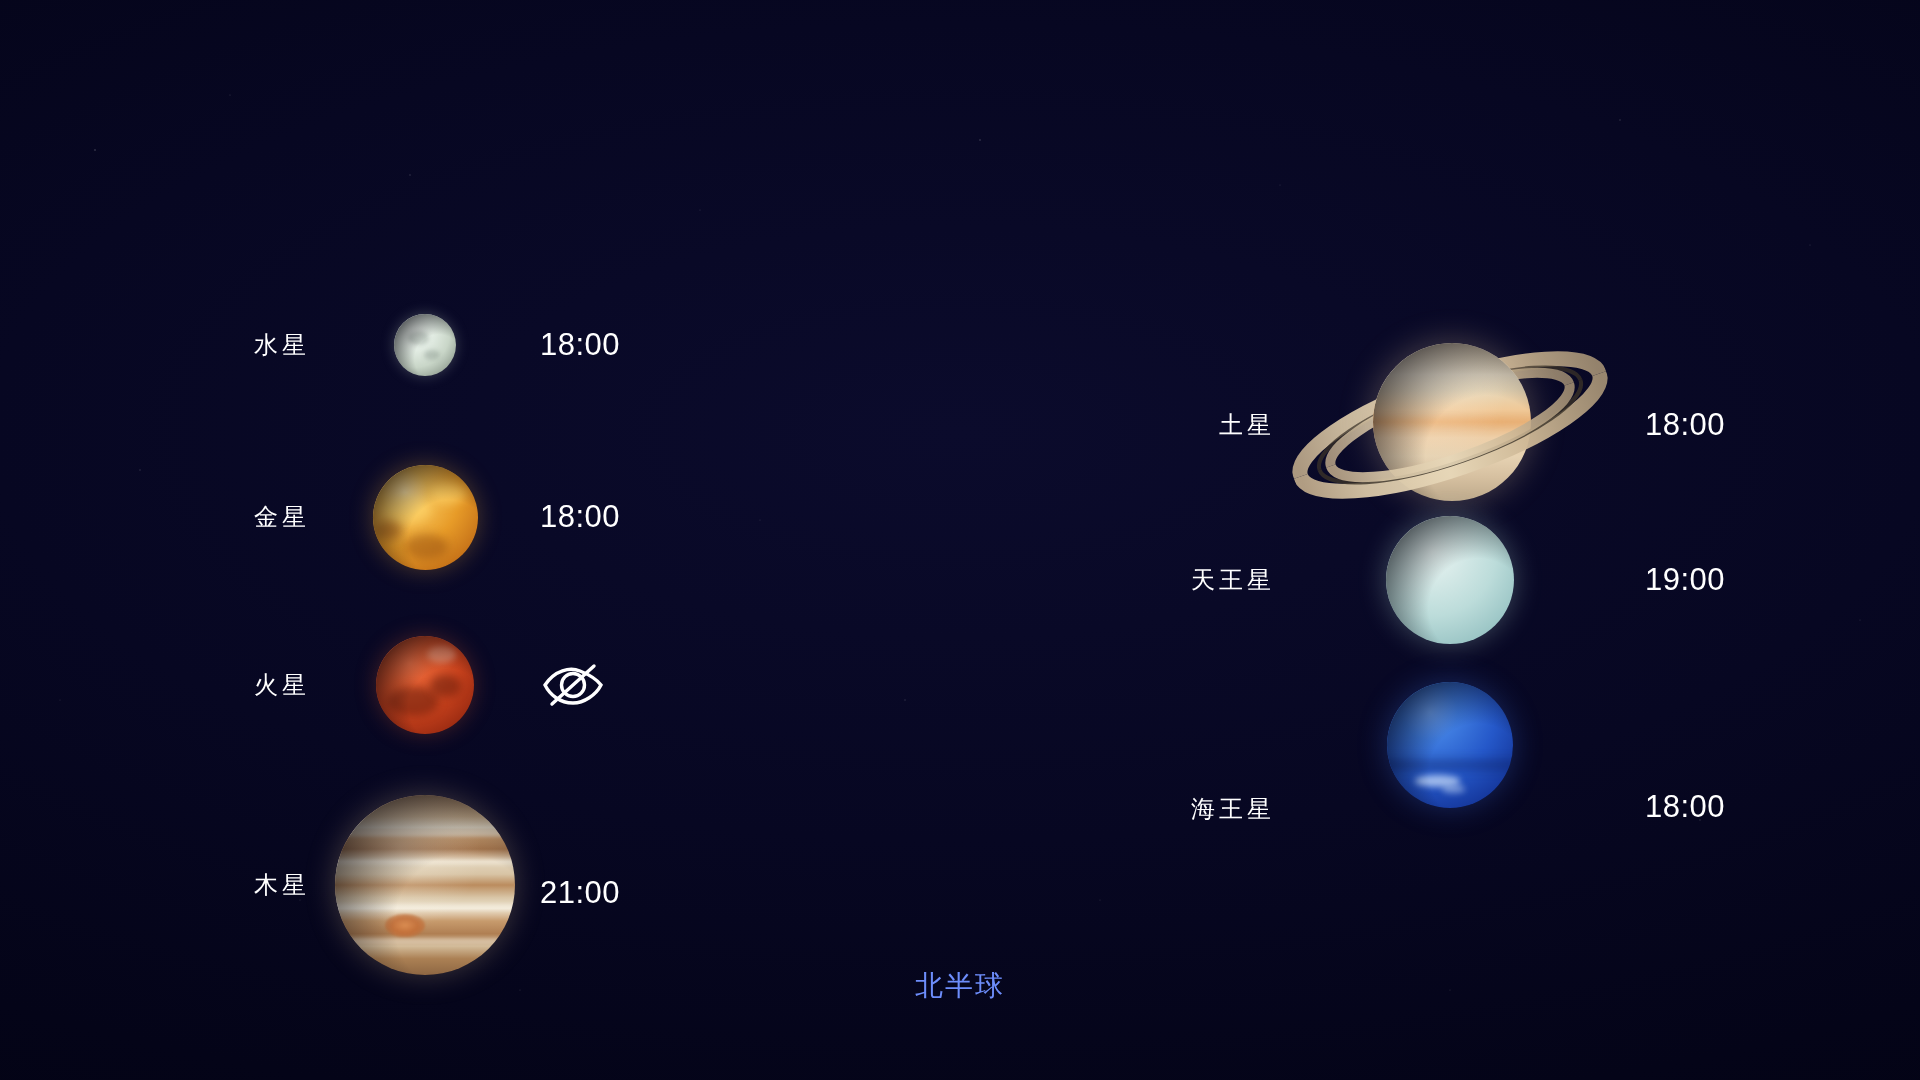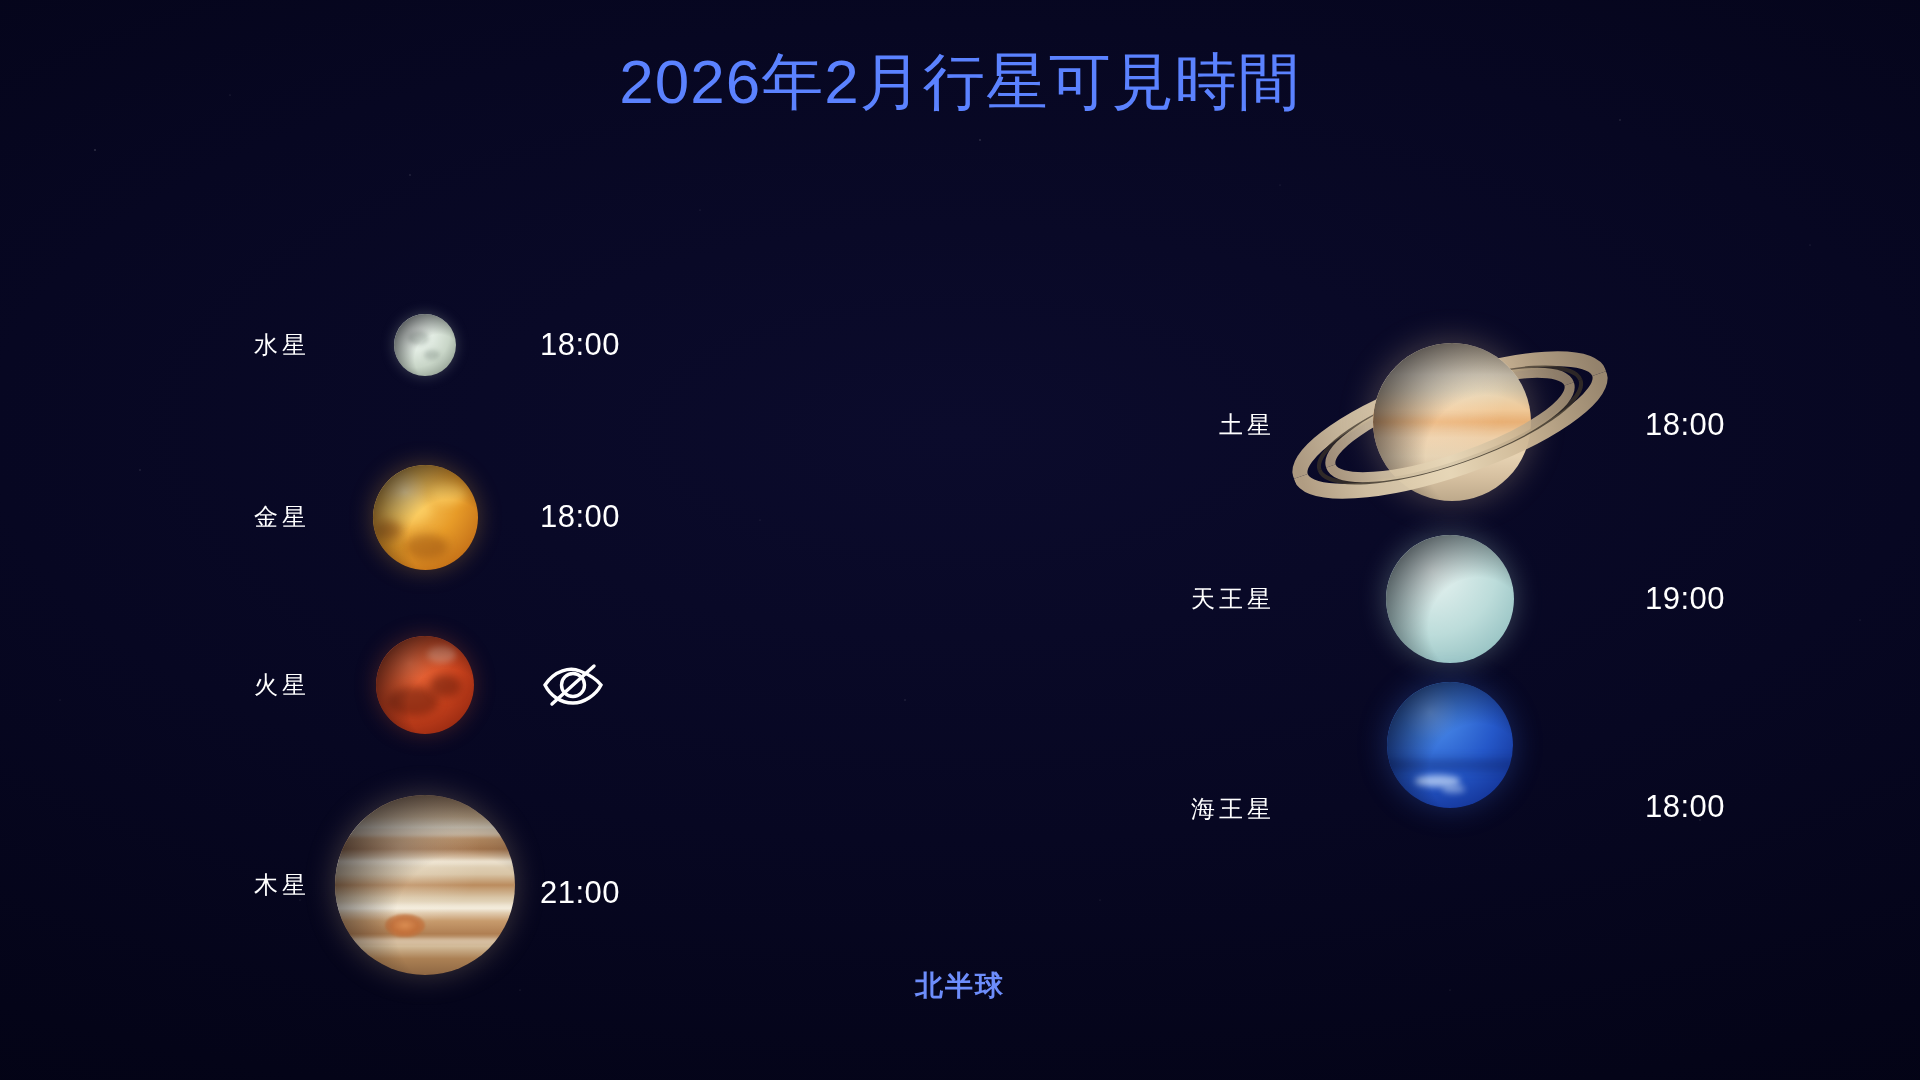--- a/index.html
+++ b/index.html
@@ -25,21 +25,21 @@
     text-align:center;
     font-size:62px; font-weight:400; letter-spacing:1px;
     color:#5b82ff;
     white-space:nowrap;
   }
 
   
   .footer{
     position:absolute; top:967px; left:0; width:100%;
     text-align:center;
-    font-size:28px; color:#6d8dfb; letter-spacing:2px;font-weight:bold;
+    font-size:28px; color:#6d8dfb; letter-spacing:2px;
   }
 
   
   .row{ position:absolute; display:flex; align-items:center; }
   .label{
     color:#ffffff; font-size:24px; letter-spacing:4px;
     white-space:nowrap; text-align:right;
   }
   .timecell{
     color:#ffffff; font-size:31px; letter-spacing:.5px;
@@ -193,21 +193,20 @@
     <circle cx="1700" cy="820" r="0.7" opacity=".36"></circle>
     <circle cx="1860" cy="620" r="0.6" opacity=".3"></circle>
     <circle cx="520" cy="990" r="0.6" opacity=".28"></circle>
     <circle cx="1450" cy="990" r="0.6" opacity=".3"></circle>
     <circle cx="60" cy="700" r="0.6" opacity=".26"></circle>
   </g>
 </svg>
 
 <div class="stage">
 
-  <div class="title">2026年2月行星可見時間</div>
 
   <div class="row" style="left:110px; top:285px; width:670px;">
     <div class="label" style="width:200px;">水星</div>
     <div class="planet-slot" style="width:230px; height:120px;">
       <div class="body p-mercury" style="width:62px; height:62px;">
         <div class="spot" style="left:22%; top:28%; width:34%; height:22%;"></div>
         <div class="spot" style="left:48%; top:58%; width:26%; height:16%;"></div>
       </div>
     </div>
     <div class="timecell" style="width:200px;">18:00</div>
@@ -298,21 +297,21 @@
             <ellipse cx="165" cy="100" rx="158" ry="44" fill="none" stroke="url(#rg)" stroke-width="15" opacity=".95"></ellipse>
             <ellipse cx="165" cy="100" rx="138" ry="38" fill="none" stroke="#3a3228" stroke-width="4" opacity=".8"></ellipse>
             <ellipse cx="165" cy="100" rx="126" ry="34" fill="none" stroke="url(#rg)" stroke-width="10" opacity=".9"></ellipse>
           </g>
         </svg>
       </div>
     </div>
     <div class="timecell" style="width:200px; text-align:left; padding-left:20px;">18:00</div>
   </div>
 
-  <div class="row" style="left:1060px; top:519px; width:780px;">
+  <div class="row" style="left:1060px; top:500px; width:780px;">
     <div class="label" style="width:215px;">天王星</div>
     <div class="planet-slot" style="width:350px; height:160px;">
       <div class="body p-uranus" style="width:128px; height:128px;"></div>
     </div>
     <div class="timecell" style="width:200px; text-align:left; padding-left:20px;">19:00</div>
   </div>
 
   <div class="row" style="left:1060px; top:665px; width:780px;align-items:flex-end;">
     <div class="label" style="width:215px;">海王星</div>
     <div class="planet-slot" style="width:350px; height:160px;">

